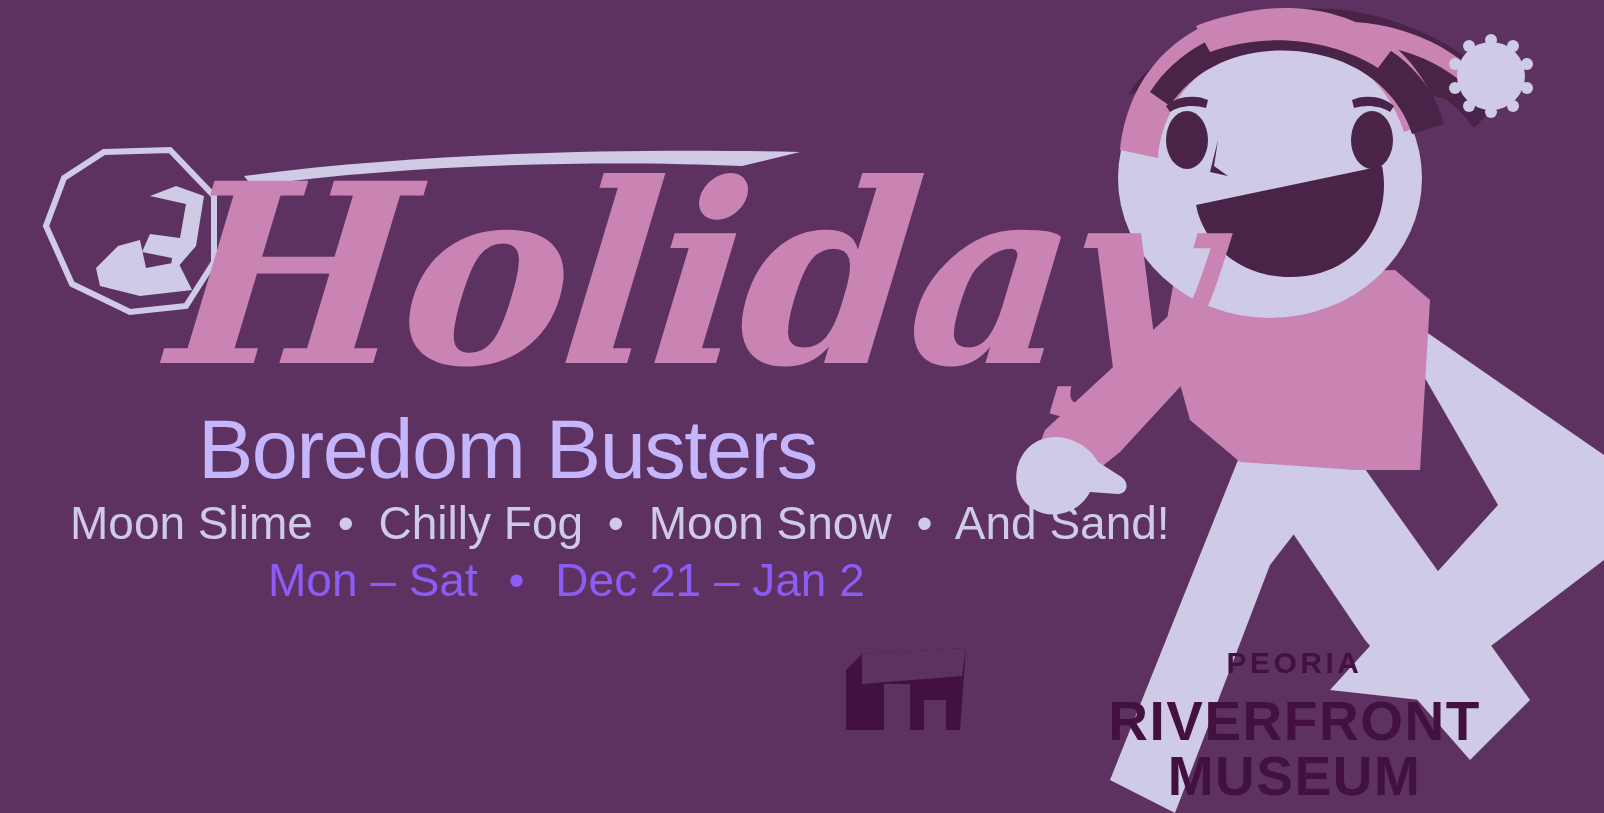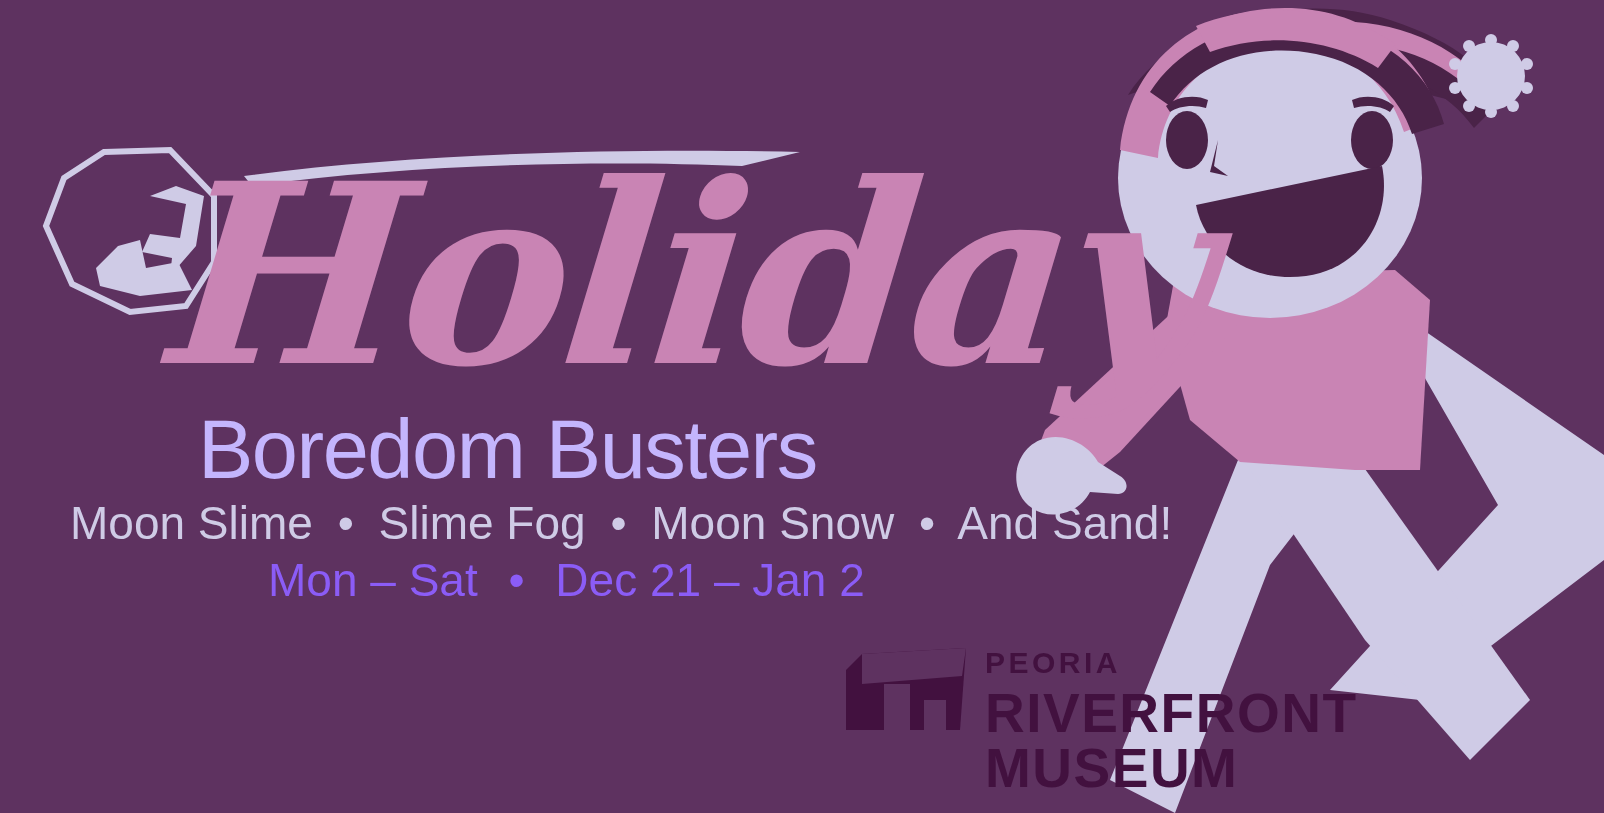--- a/index.html
+++ b/index.html
@@ -43,28 +43,28 @@
   #features .sep{color:#cfcbe6;padding:0 12px;}
   #dates{
     left:268px; top:553px;
     font-size:46px;
     font-weight:400;
     color:#8b5cf6;
   }
   #dates .sep{padding:0 18px;}
 
   
-  #wordmark{position:absolute;left:985px;top:648px;}
+  #wordmark{position:absolute;left:985px;top:648px;text-align:center;}
   #wm-peoria{
     font-size:30px;font-weight:700;letter-spacing:3.5px;
     color:#42113f;line-height:1;
   }
   #wm-main{
     font-size:55px;font-weight:700;letter-spacing:1.5px;
-    color:#42113f;line-height:1;margin-top:8px;
+    color:#42113f;line-height:1;margin-top:16px;
   }
 </style>
 </head>
 <body>
 
 <div id="banner">
 
   <div id="bg"></div>
 
   <svg id="art" viewBox="0 0 1604 813">
@@ -161,21 +161,21 @@
     </g>
   </svg>
 
   <div class="txt" id="holiday-word">Holiday</div>
 
   <div class="txt" id="subtitle">Boredom Busters</div>
 
   <div class="txt" id="features">
     <span>Moon Slime</span>
     <span class="sep">•</span>
-    <span>Slime Fog</span>
+    <span>Chilly Fog</span>
     <span class="sep">•</span>
     <span>Moon Snow</span>
     <span class="sep">•</span>
     <span>And Sand!</span>
   </div>
 
   <div class="txt" id="dates">
     <span>Mon – Sat</span>
     <span class="sep">•</span>
     <span>Dec 21 – Jan 2</span>

